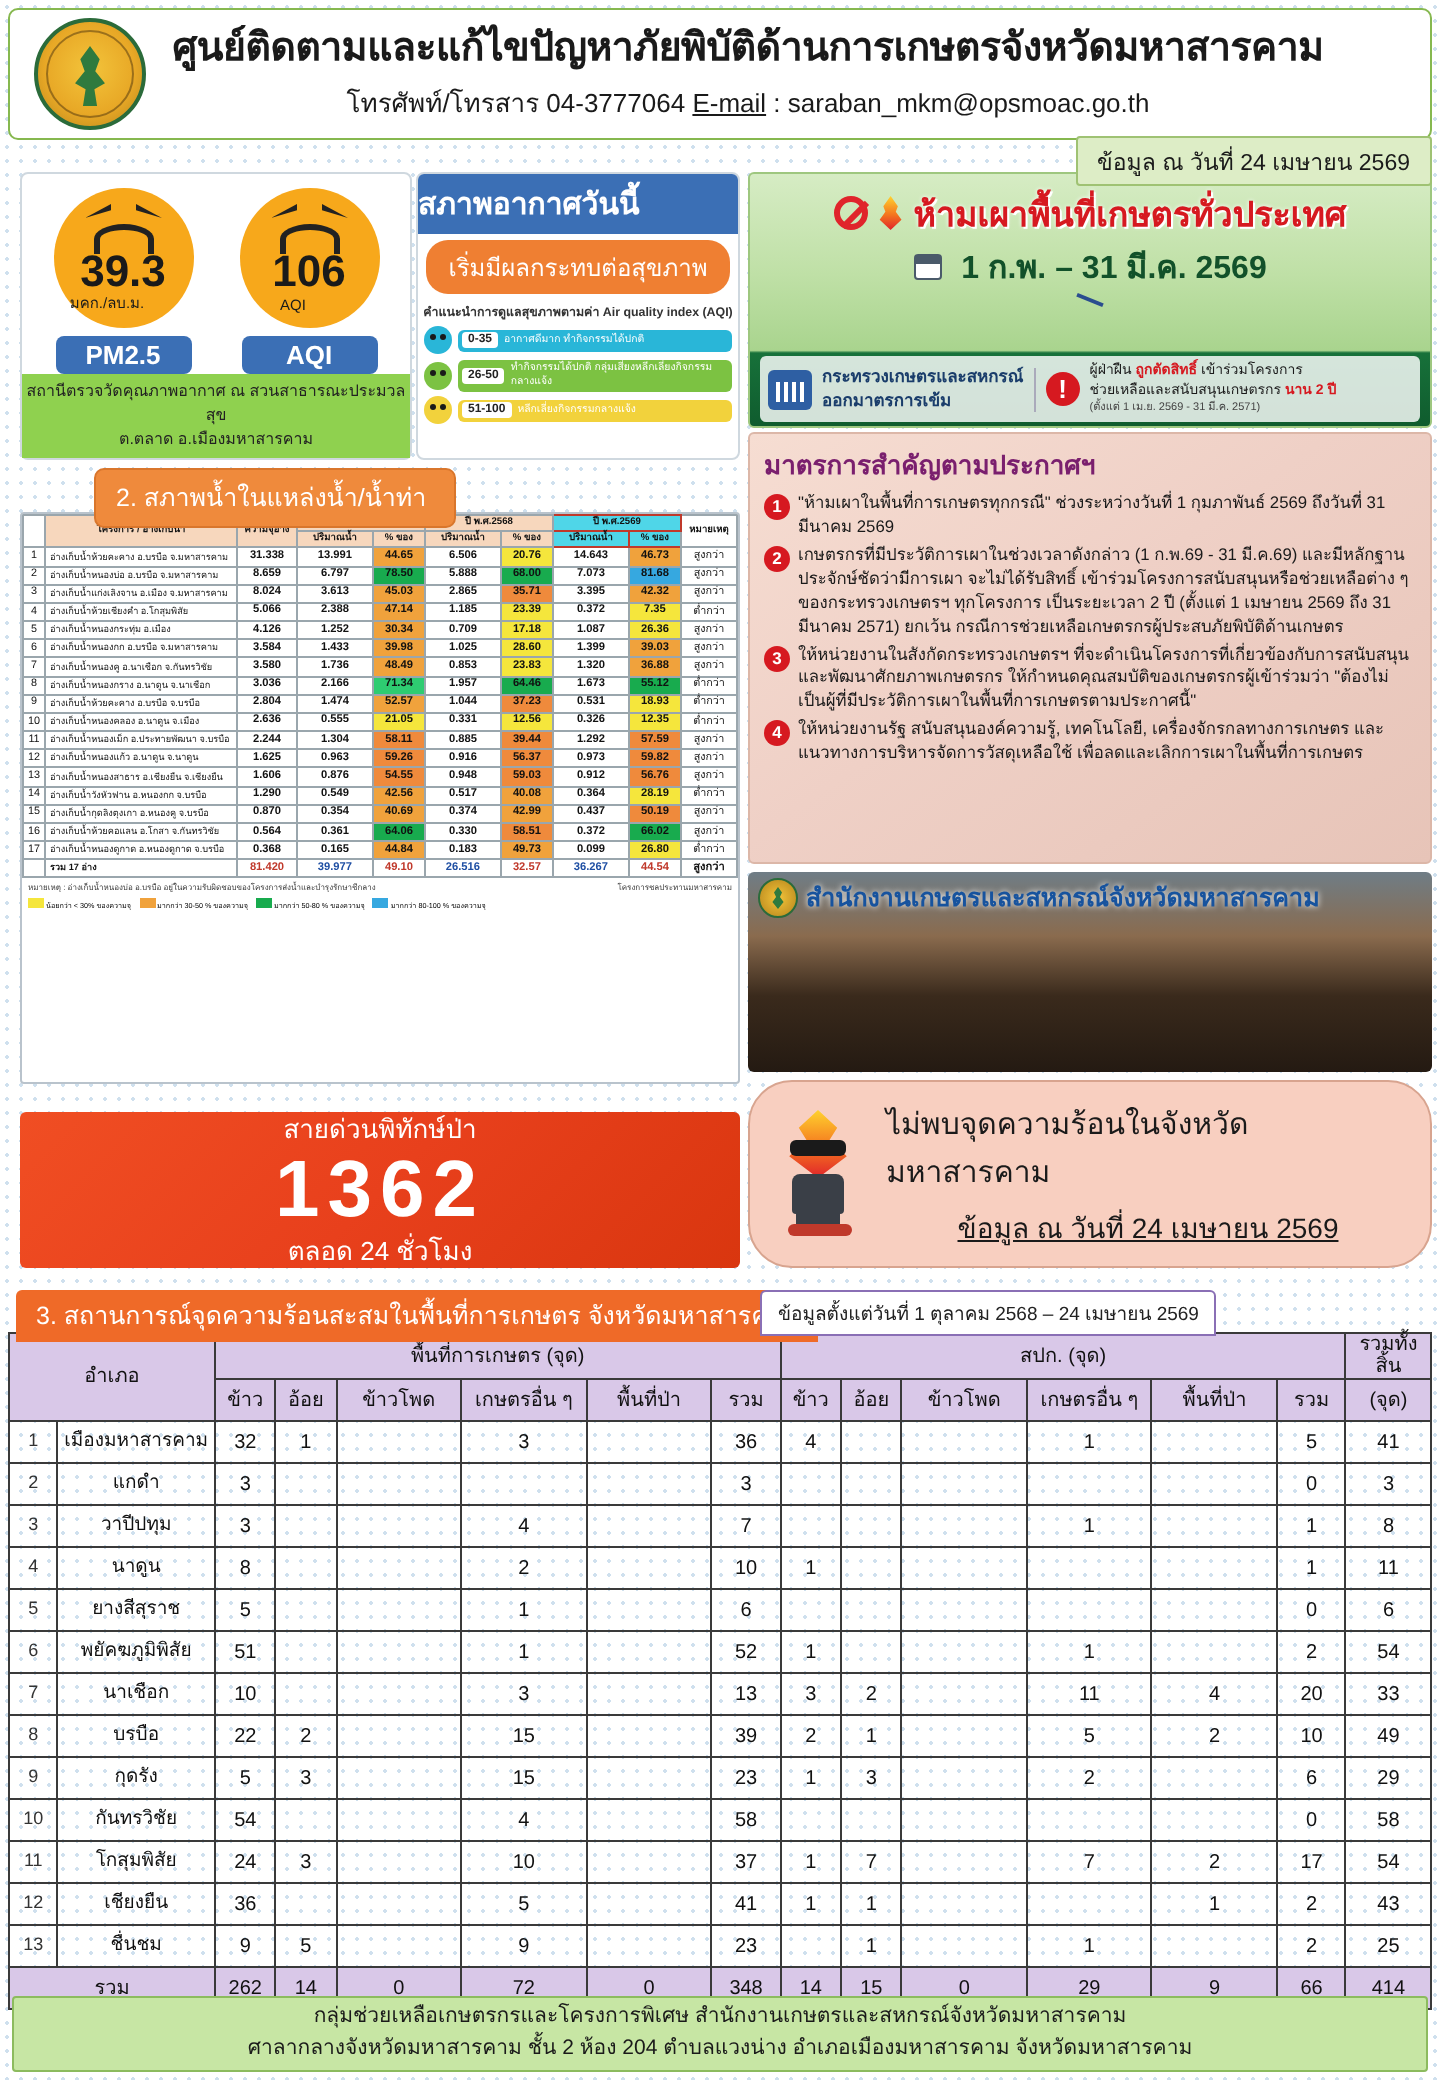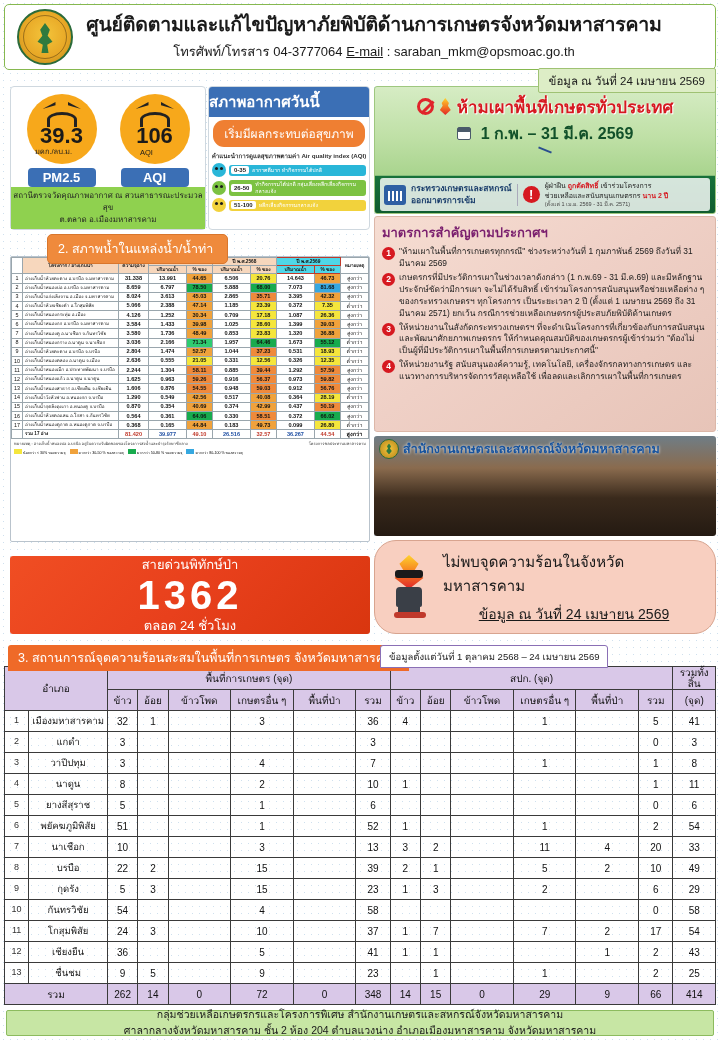--- a/index.html
+++ b/index.html
@@ -437,21 +437,21 @@
   .col-idx { width: 24px; }
   .col-amphoe { width: 78px; }
   .col-n { width: 30px; }
   .col-w { width: 62px; }
   .col-sum { width: 34px; }
   .col-grand { width: 42px; }
 
   
   .footer {
     position: absolute; left: 6px; bottom: 4px;
-    width: 708px; height: 26px;
+    width: 708px; height: 38px;
     background: #c7e6a4; border: 1px solid #8cbb5e;
     border-radius: 2px; text-align: center;
     display: flex; flex-direction: column; justify-content: center;
   }
   .footer div { font-size: 10.5px; color: #1a1a1a; line-height: 1.5; }
 </style>
 </head>
 <body>
 
 <div class="header">

